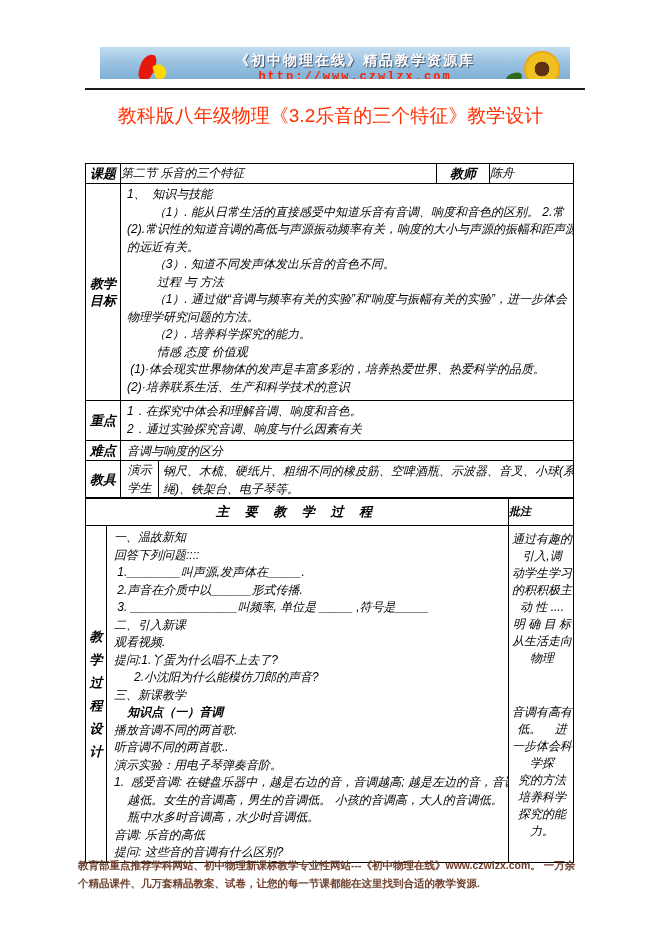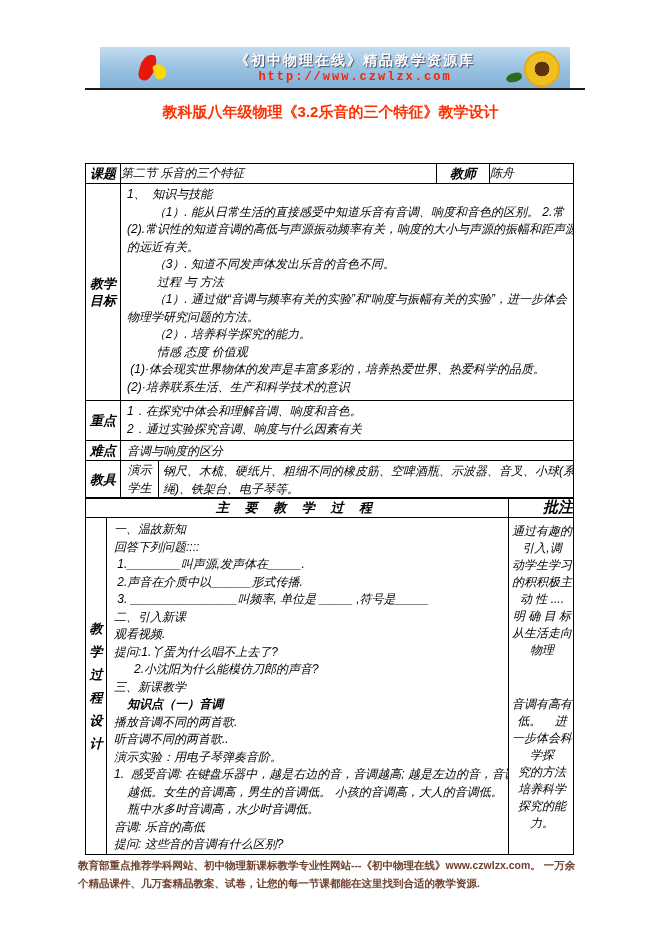--- a/index.html
+++ b/index.html
@@ -1,19 +1,19 @@
 <!DOCTYPE html>
 <html><head>
 <meta charset="utf-8">
 <style>
   html,body{margin:0;padding:0;background:#ffffff;}
   body{width:661px;height:936px;position:relative;font-family:"Liberation Sans","DejaVu Sans",sans-serif;color:#000;}
 
   
-  .banner{position:absolute;left:100px;top:47px;width:470px;height:42px;
+  .banner{position:absolute;left:100px;top:47px;width:470px;height:32px;
     background:linear-gradient(180deg,#c3ddf0 0%,#9dc4e2 45%,#7fb0d6 100%);
     overflow:hidden;}
   .banner-line{position:absolute;left:85px;top:88px;width:500px;height:2px;background:#1a1a1a;}
   .logo{position:absolute;left:38px;top:5px;width:34px;height:32px;}
   .logo .swoosh{position:absolute;left:2px;top:2px;width:15px;height:27px;background:#e8170b;
     border-radius:70% 30% 60% 40%/60% 40% 70% 30%;transform:rotate(14deg);}
   .logo .petal{position:absolute;left:16px;top:12px;width:12px;height:15px;background:#ffd800;
     border-radius:20% 80% 60% 40%/30% 70% 60% 40%;transform:rotate(-18deg);}
   .banner-title{position:absolute;left:110px;top:5px;width:290px;text-align:center;
     color:#fff;font-weight:bold;font-size:14px;letter-spacing:2px;
@@ -21,39 +21,39 @@
   .banner-url{position:absolute;left:110px;top:23px;width:290px;text-align:center;
     color:#ff2000;font-weight:bold;font-size:12px;letter-spacing:2px;
     font-family:"Liberation Mono","DejaVu Sans Mono",monospace;white-space:nowrap;}
   .sunflower{position:absolute;right:10px;top:4px;width:36px;height:36px;border-radius:50%;
     background:radial-gradient(circle at 50% 50%,#5e3110 0 28%,#f0c020 30% 62%,#e8a914 64% 78%,rgba(240,192,32,0) 80%);}
   .vine{position:absolute;right:48px;top:26px;width:16px;height:9px;background:#2f6b1d;
     border-radius:60% 40% 50% 50%;transform:rotate(-12deg);}
 
   
   .page-title{position:absolute;left:0;top:103px;width:661px;text-align:center;
-    font-size:15px;font-weight:bold;}
+    font-size:19px;font-weight:normal;}
 
   
   table{border-collapse:collapse;table-layout:fixed;font-style:italic;}
   td{border:1px solid #000;font-size:12px;vertical-align:top;padding:0;overflow:hidden;}
   .t1{position:absolute;left:85px;top:163px;width:488px;}
   .t2{position:absolute;left:85px;top:497px;width:488px;}
   .lbl{text-align:center;font-weight:bold;vertical-align:middle;font-size:13px;}
   .ctr{text-align:left;vertical-align:middle;margin-top:40px;}
   .line{white-space:pre;line-height:17.5px;}
   .bold{font-weight:bold;}
   .pad{padding:2px 2px 0 6px;}
   .aids-flex{display:flex;height:100%;}
   .aids-sub{width:37px;border-right:1px solid #000;text-align:center;flex:0 0 37px;}
   .aids-sub .line{line-height:18px;}
   .aids-main{flex:1;padding:1px 1px 0 4px;overflow:hidden;}
   .aids-main .line{line-height:18px;}
   .proc-head{font-weight:bold;font-size:13px;text-align:center;vertical-align:middle;letter-spacing:6px;}
-  .note-head{font-weight:bold;font-size:15px;text-align:right;vertical-align:middle;}
+  .note-head{font-weight:bold;font-size:11px;text-align:left;vertical-align:middle;}
   .side-label{vertical-align:middle;text-align:center;font-weight:bold;font-size:13px;}
   .side-label .line{line-height:23px;white-space:normal;}
   .main-cell{padding:3px 1px 0 7px;}
   .note-cell{padding:5px 1px 0 3px;}
   .note-cell .line{line-height:17px;white-space:pre;text-align:center;}
   .note-block2{margin-top:37px;}
 
   
   .footer{position:absolute;left:78px;top:857px;width:507px;
     font-size:10.5px;font-weight:bold;line-height:15px;}
@@ -139,21 +139,21 @@
 </tbody>
   </table>
 
 <table class="t2">
   <colgroup>
       <col style="width:21px">
       <col style="width:402px">
       <col style="width:65px">
     </colgroup>
   <tbody>
-      <tr style="height:20px">
+      <tr style="height:28px">
     <td colspan="2" class="proc-head">主 要 教 学 过 程</td>
     <td class="note-head">批注</td>
   </tr>
   <tr style="height:333px">
     <td class="side-label">
           <div class="line">教</div>
           <div class="line">学</div>
           <div class="line">过</div>
           <div class="line">程</div>
           <div class="line">设</div>

